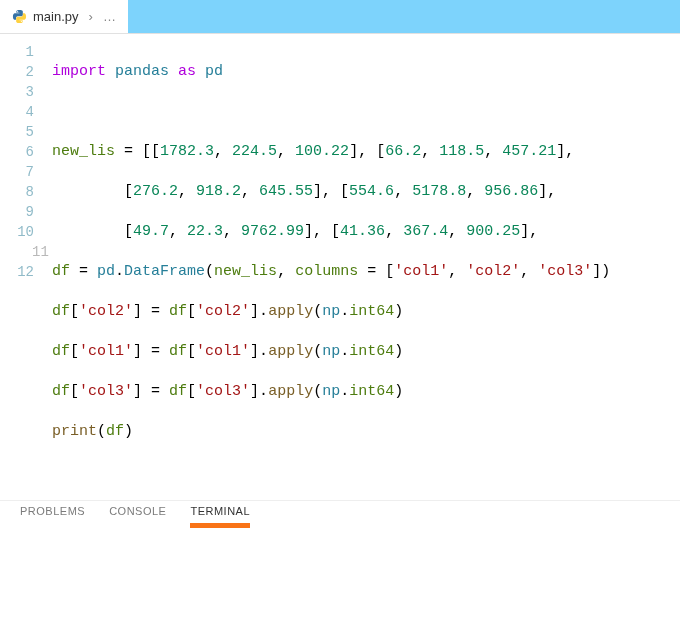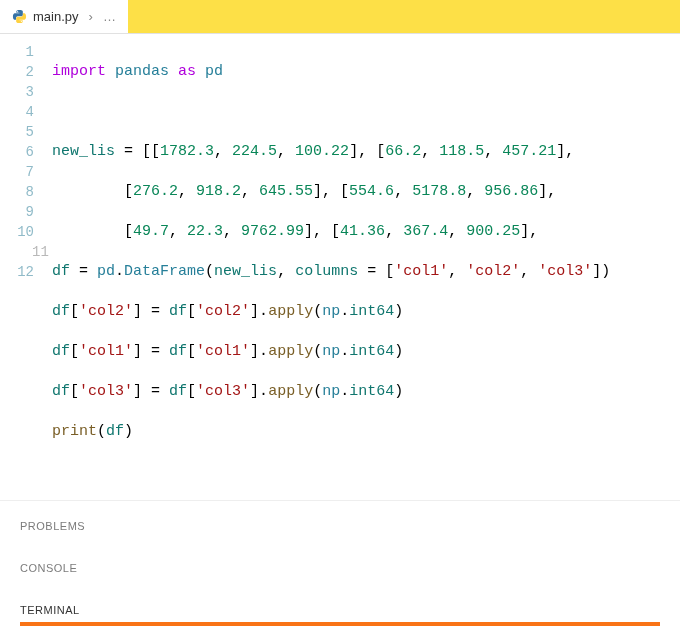--- a/index.html
+++ b/index.html
@@ -7,21 +7,21 @@
     width: 680px;
     height: 626px;
     font-family: Consolas, "Courier New", monospace;
     font-size: 14px;
     background: #fff;
     color: #333;
     overflow: hidden;
   }
   .tab-bar {
     height: 34px;
-    background: #fde047;
+    background: #7dd3fc;
     border-bottom: 1px solid #e1e1e1;
     display: flex;
     align-items: center;
     padding: 0 0;
   }
   .tab {
     height: 100%;
     background: #fff;
     display: flex;
     align-items: center;
@@ -62,33 +62,32 @@
   .gutter .ln { height: 20px; }
   .gutter .ln.active { color: #737373; opacity: 1; margin-left: 32px; }
   .code { flex: 1; white-space: pre; font-size: 15px; }
   .code .line { height: 20px; }
 
   .kw   { color: #af00db; }  
   .mod  { color: #267f99; }  
   .num  { color: #098658; }  
   .str  { color: #a31515; }  
   .fn   { color: #795e26; }  
-  .id   { color: #0f766e; }  
+  .id   { color: #4d7c0f; }  
   .plain{ color: #000; }
 
   .panel-tabs {
     display: flex;
     gap: 24px;
-    padding: 19px 20px 0 20px;
+    padding: 4px 20px 0 20px;
     font-family: -apple-system, "Segoe UI", sans-serif;
     font-size: 11px;
     letter-spacing: 0.5px;
     color: rgba(100,100,100,0.85);
     border-top: 1px solid #eee;
-    flex-direction: column;
   }
   .panel-tab { padding-bottom: 6px; cursor: pointer; }
   .panel-tab.active { color: #333; border-bottom: 5px solid #f97316; }
 
   .terminal {
     padding: 18px 20px 4px 20px;
     white-space: pre;
     font-size: 14px;
     line-height: 18px;
     color: #333;

